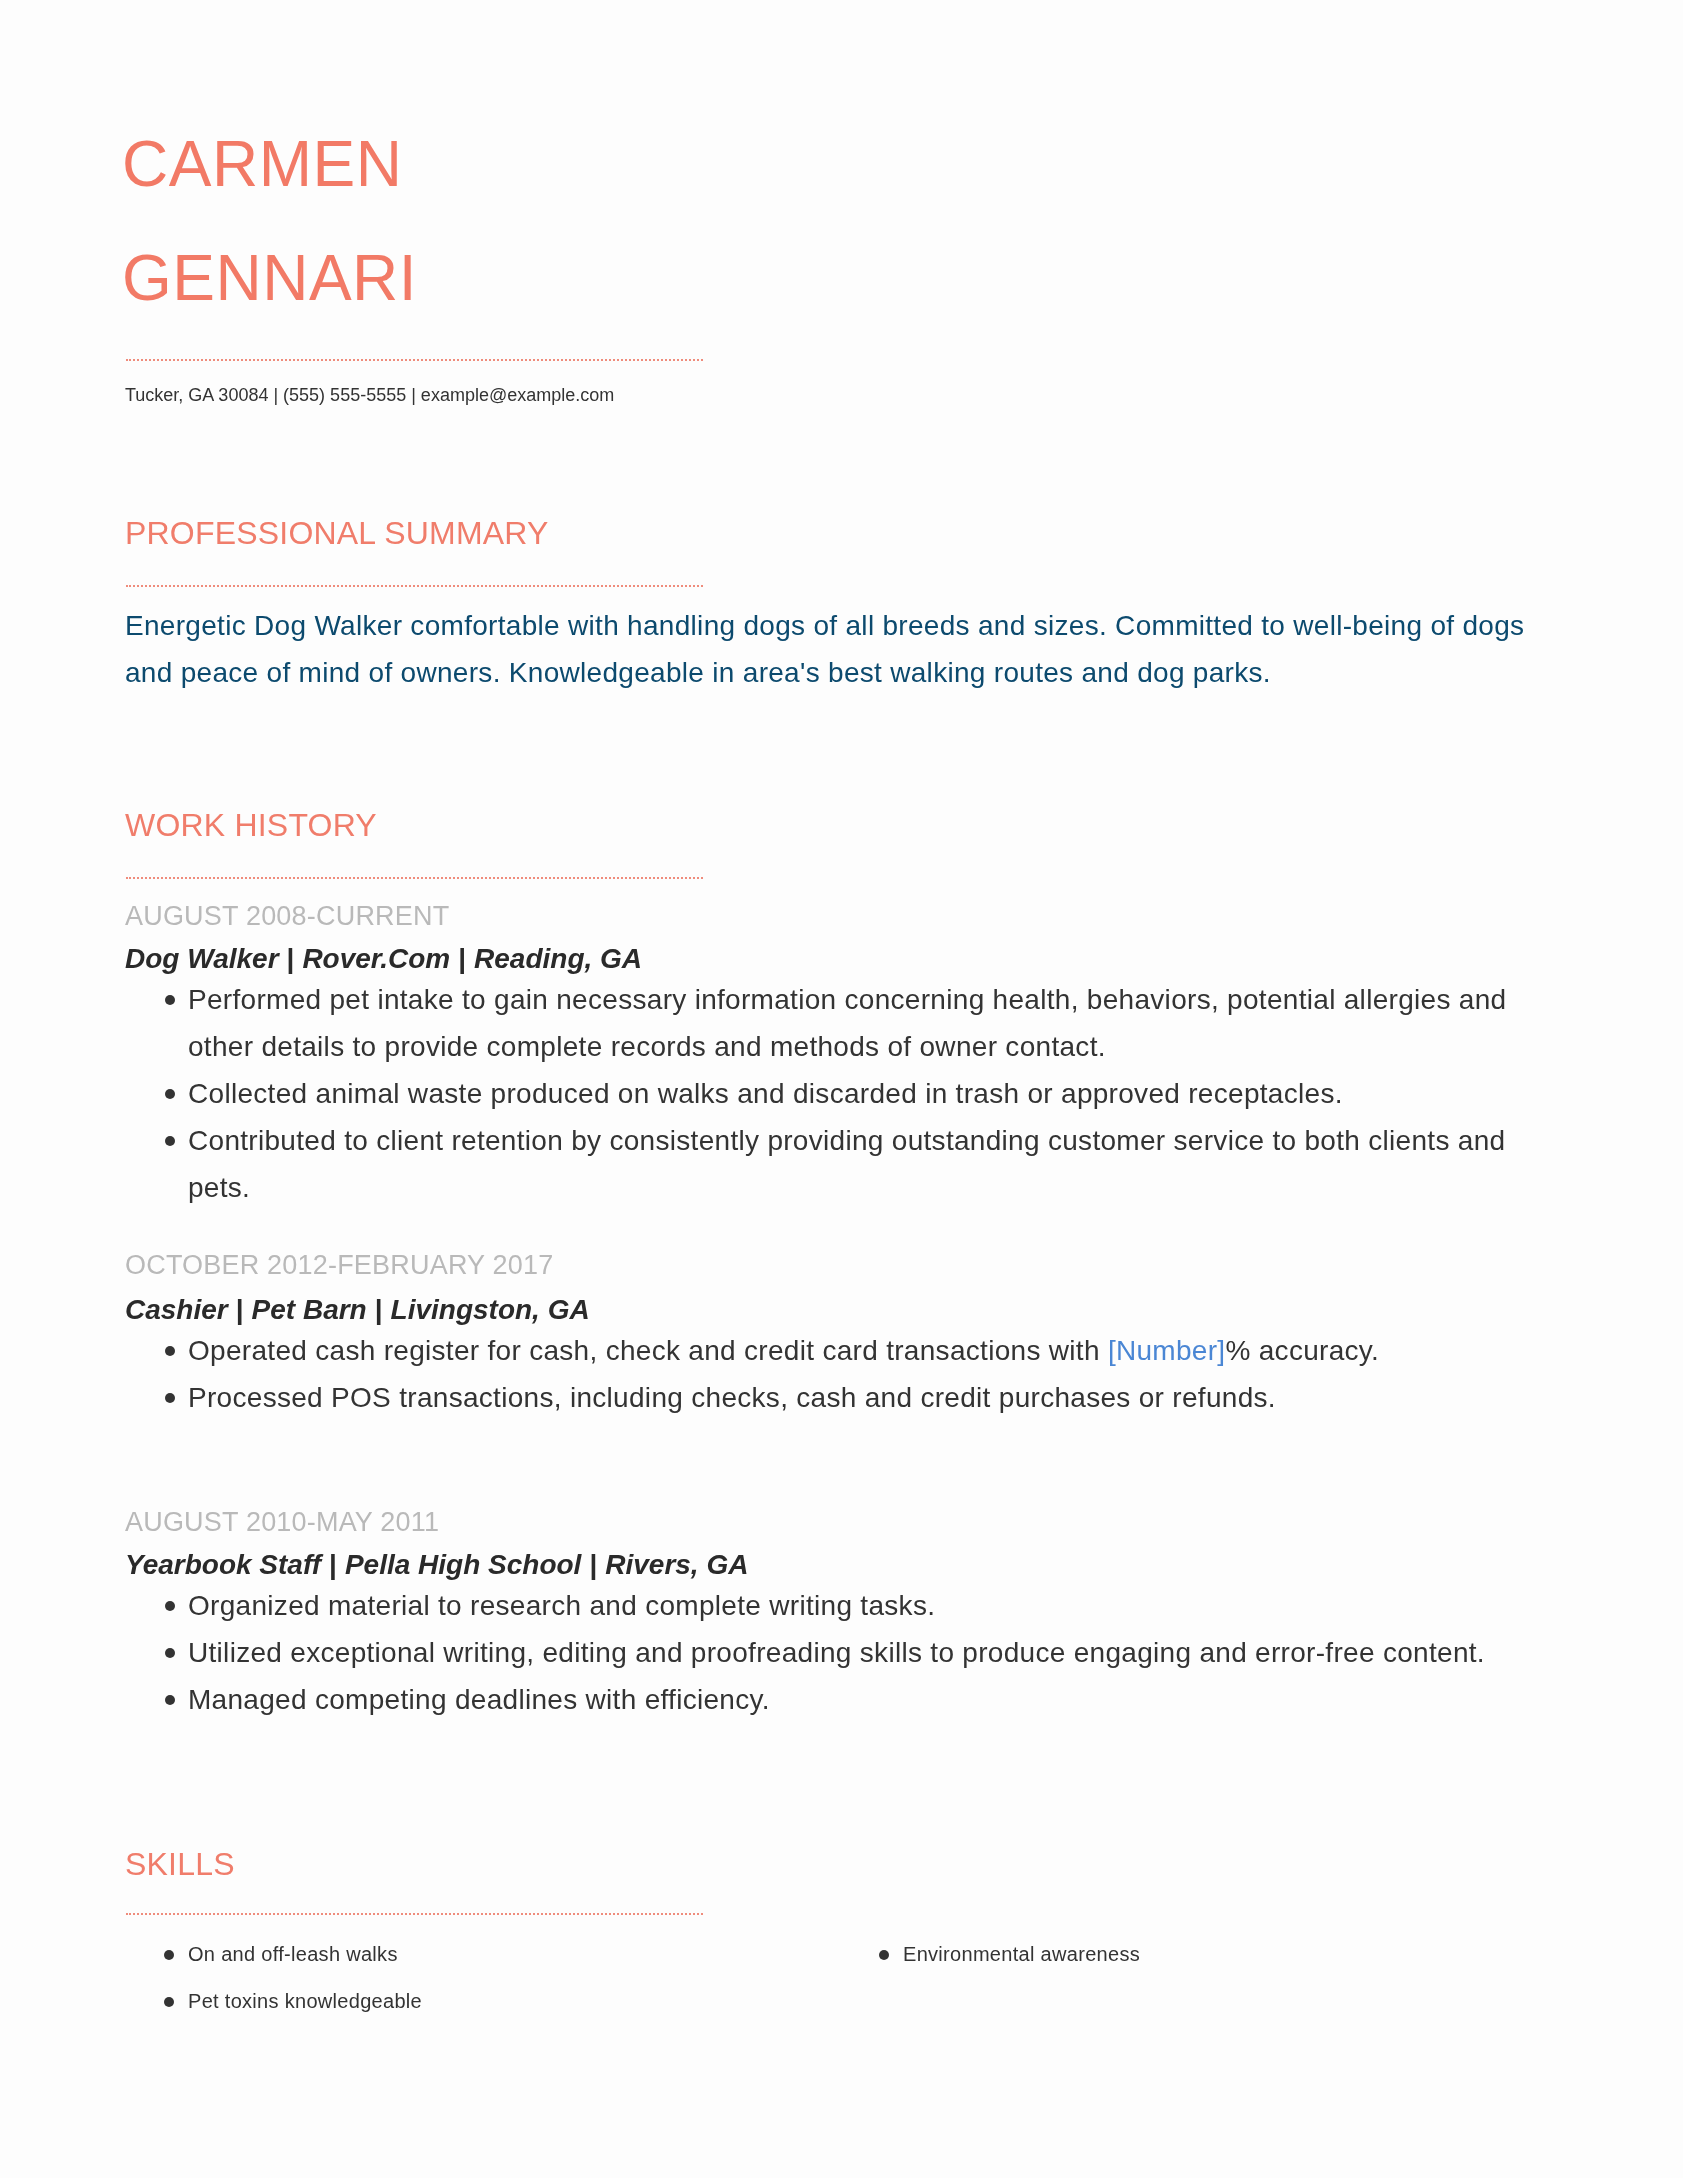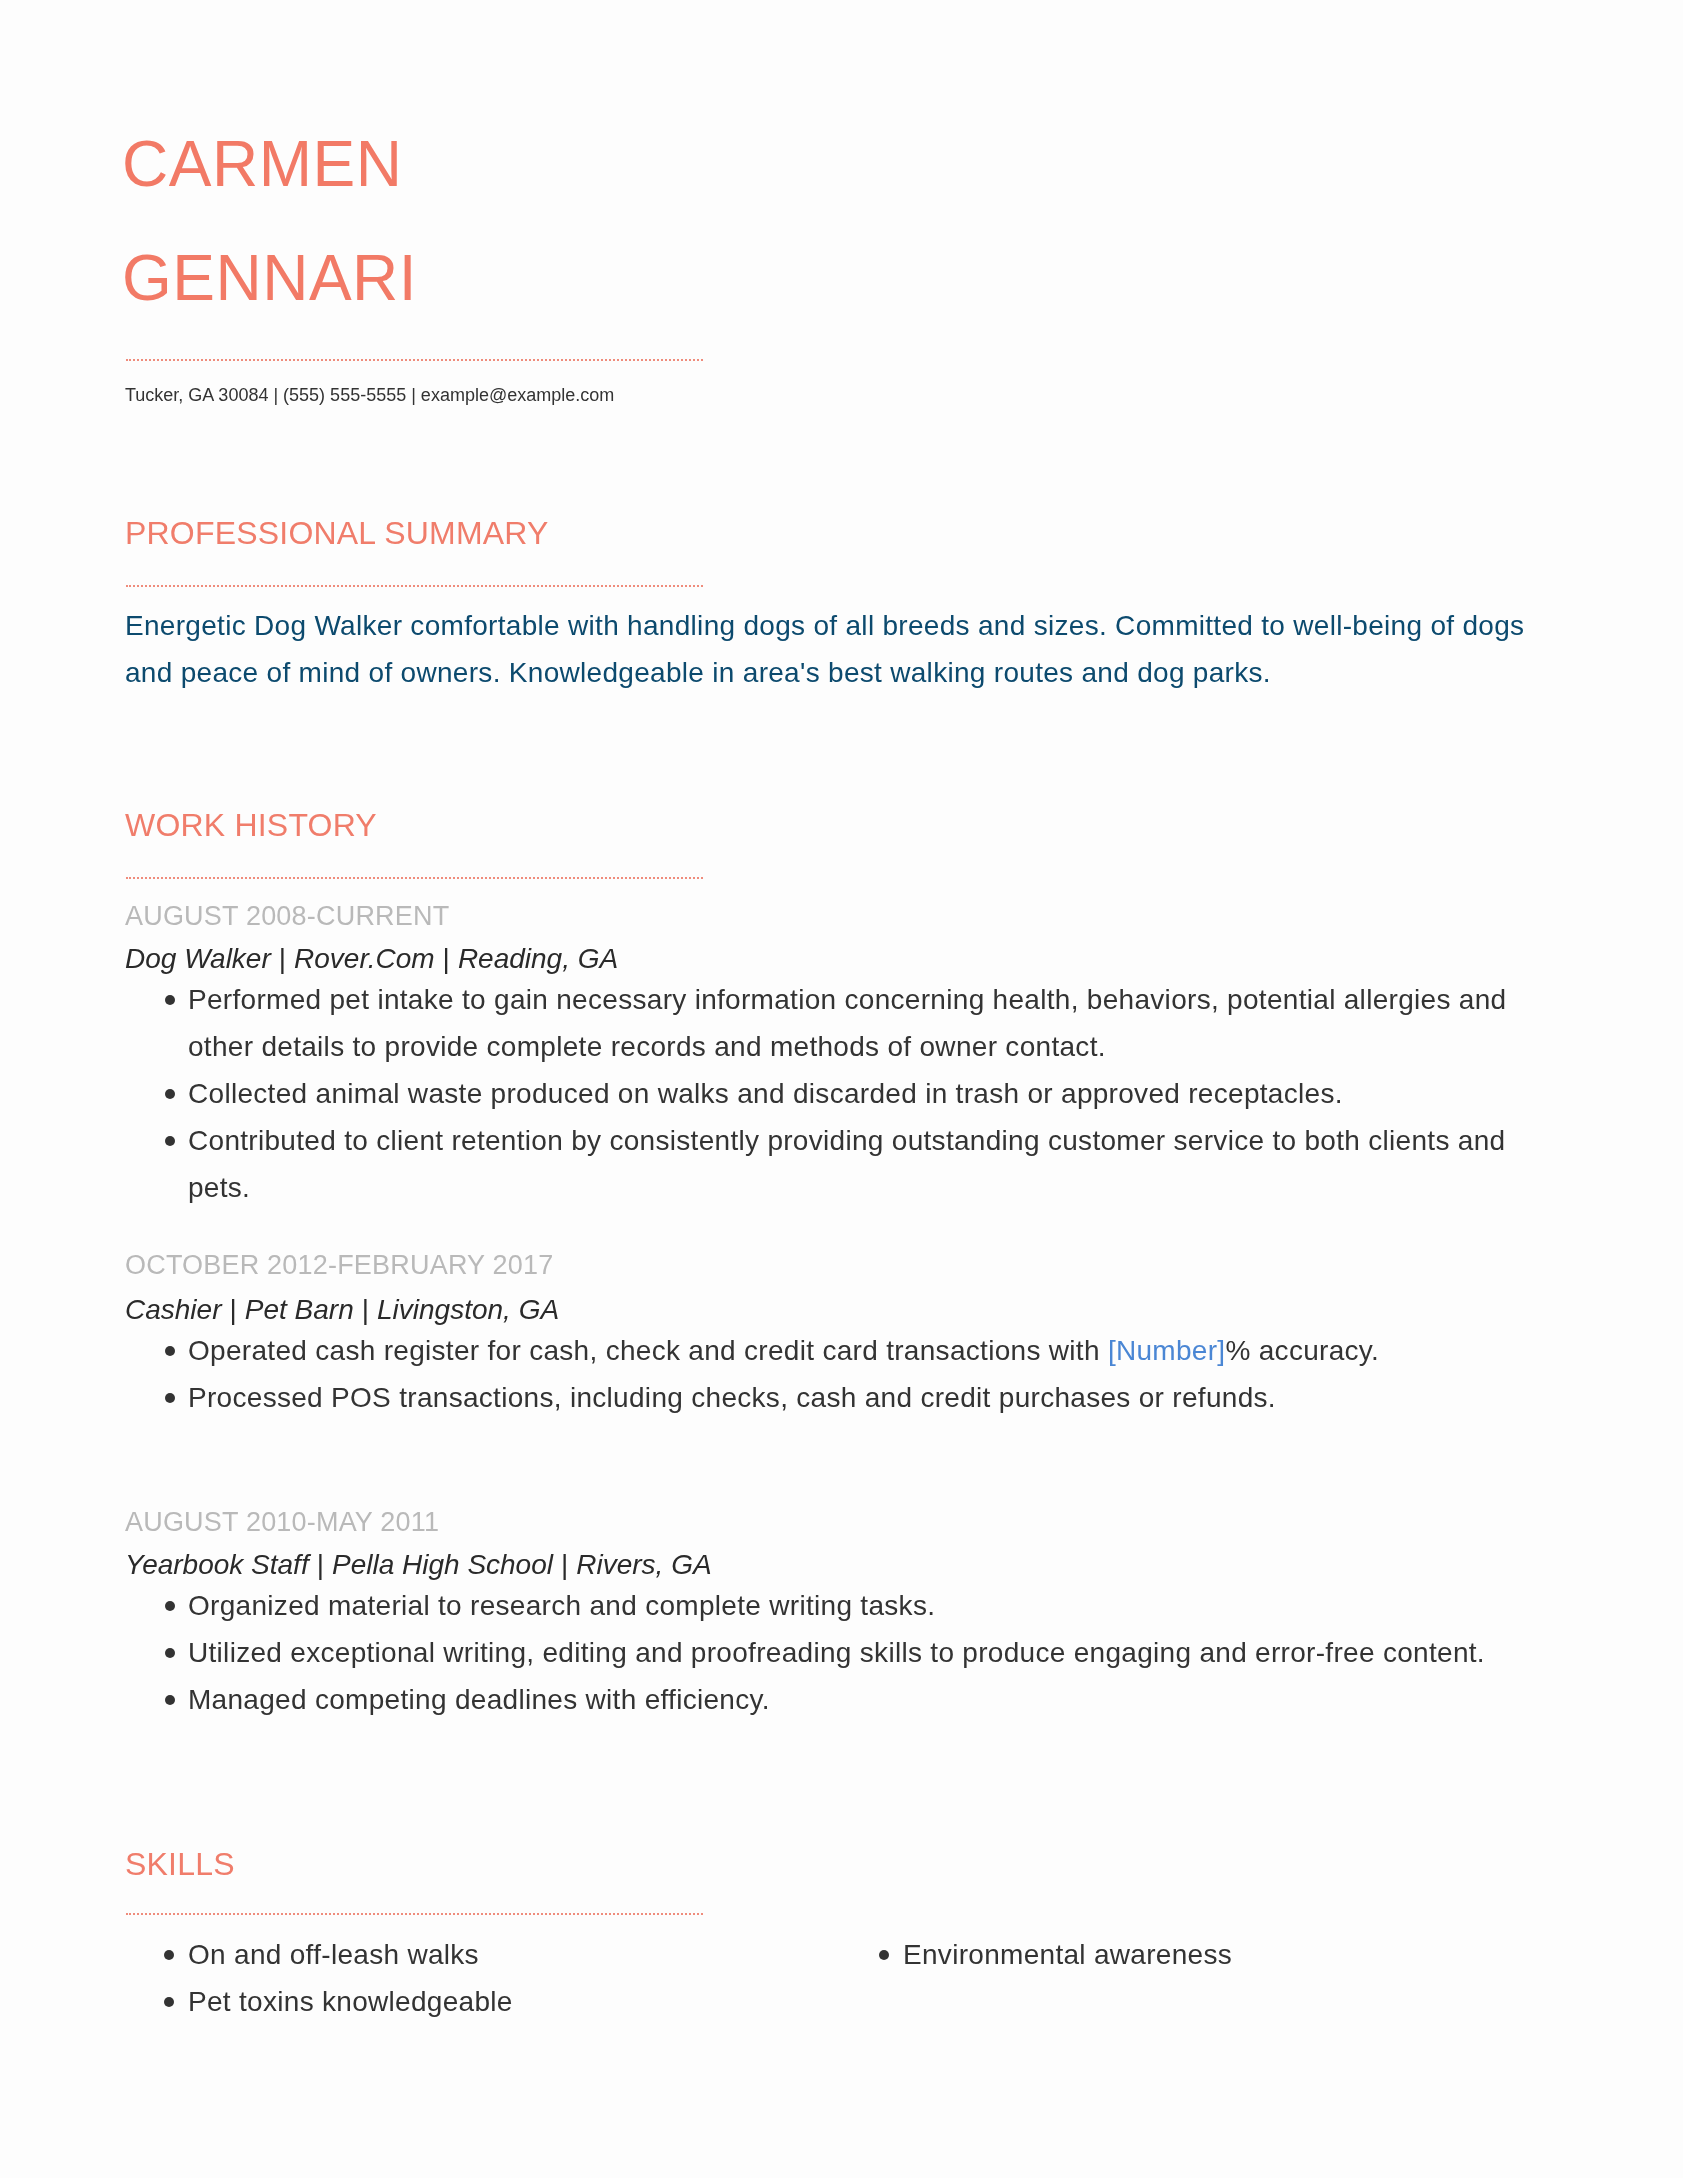--- a/index.html
+++ b/index.html
@@ -5,27 +5,27 @@
   html, body { margin:0; padding:0; background:#fdfdfd; }
   body { width:1683px; height:2178px; position:relative; overflow:hidden;
          font-family:"Liberation Sans", sans-serif; color:#2f2f2f; }
   .abs { position:absolute; }
   .name { left:122px; font-size:64px; line-height:1; color:#f27a66; letter-spacing:0.5px; white-space:nowrap; }
   .dots { left:126px; width:577px; height:0; border-top:2px dotted #ef8c7c; }
   .contact { left:125px; top:385px; font-size:18px; color:#333; white-space:nowrap; }
   .sect { left:125px; font-size:32px; color:#f07d6b; white-space:nowrap; letter-spacing:0.2px; }
   .body-text { left:125px; width:1406px; font-size:28px; line-height:47px; color:#0c4a6e; letter-spacing:0.3px; }
   .date { left:125px; font-size:27px; color:#b9b9b9; white-space:nowrap; letter-spacing:0.2px; }
-  .job { left:125px; font-size:28px; font-style:italic; color:#2a2a2a; white-space:nowrap; }
+  .job { left:125px; font-size:28px; font-style:italic; color:#2a2a2a; white-space:nowrap;font-weight:bold; }
   .job .sep { font-style:normal; margin:0 8px; }
   ul.bullets { left:125px; width:1406px; margin:0; padding:0; list-style:none; font-size:28px; line-height:47px; color:#333; letter-spacing:0.3px; }
   ul.bullets li { position:relative; padding-left:63px; }
   ul.bullets li .dot { position:absolute; left:40px; top:19px; width:10px; height:10px; border-radius:50%; background:#333; }
   .ph { color:#4a86d4; }
-  .skills-col { margin:0; padding:0; list-style:none; font-size:28px; line-height:47px; color:#333; letter-spacing:0.3px; }
+  .skills-col { margin:0; padding:0; list-style:none; font-size:20px; line-height:47px; color:#333; letter-spacing:0.3px; }
   .skills-col li { position:relative; padding-left:24px; }
   .skills-col li .dot { position:absolute; left:0; top:19px; width:10px; height:10px; border-radius:50%; background:#333; }
 </style>
 </head>
 <body>
 
 <div class="abs name" style="top:132px">CARMEN</div>
 <div class="abs name" style="top:246px">GENNARI</div>
 <div class="abs dots" style="top:359px"></div>
 <div class="abs contact">Tucker, GA 30084 | (555) 555-5555 | example@example.com</div>

